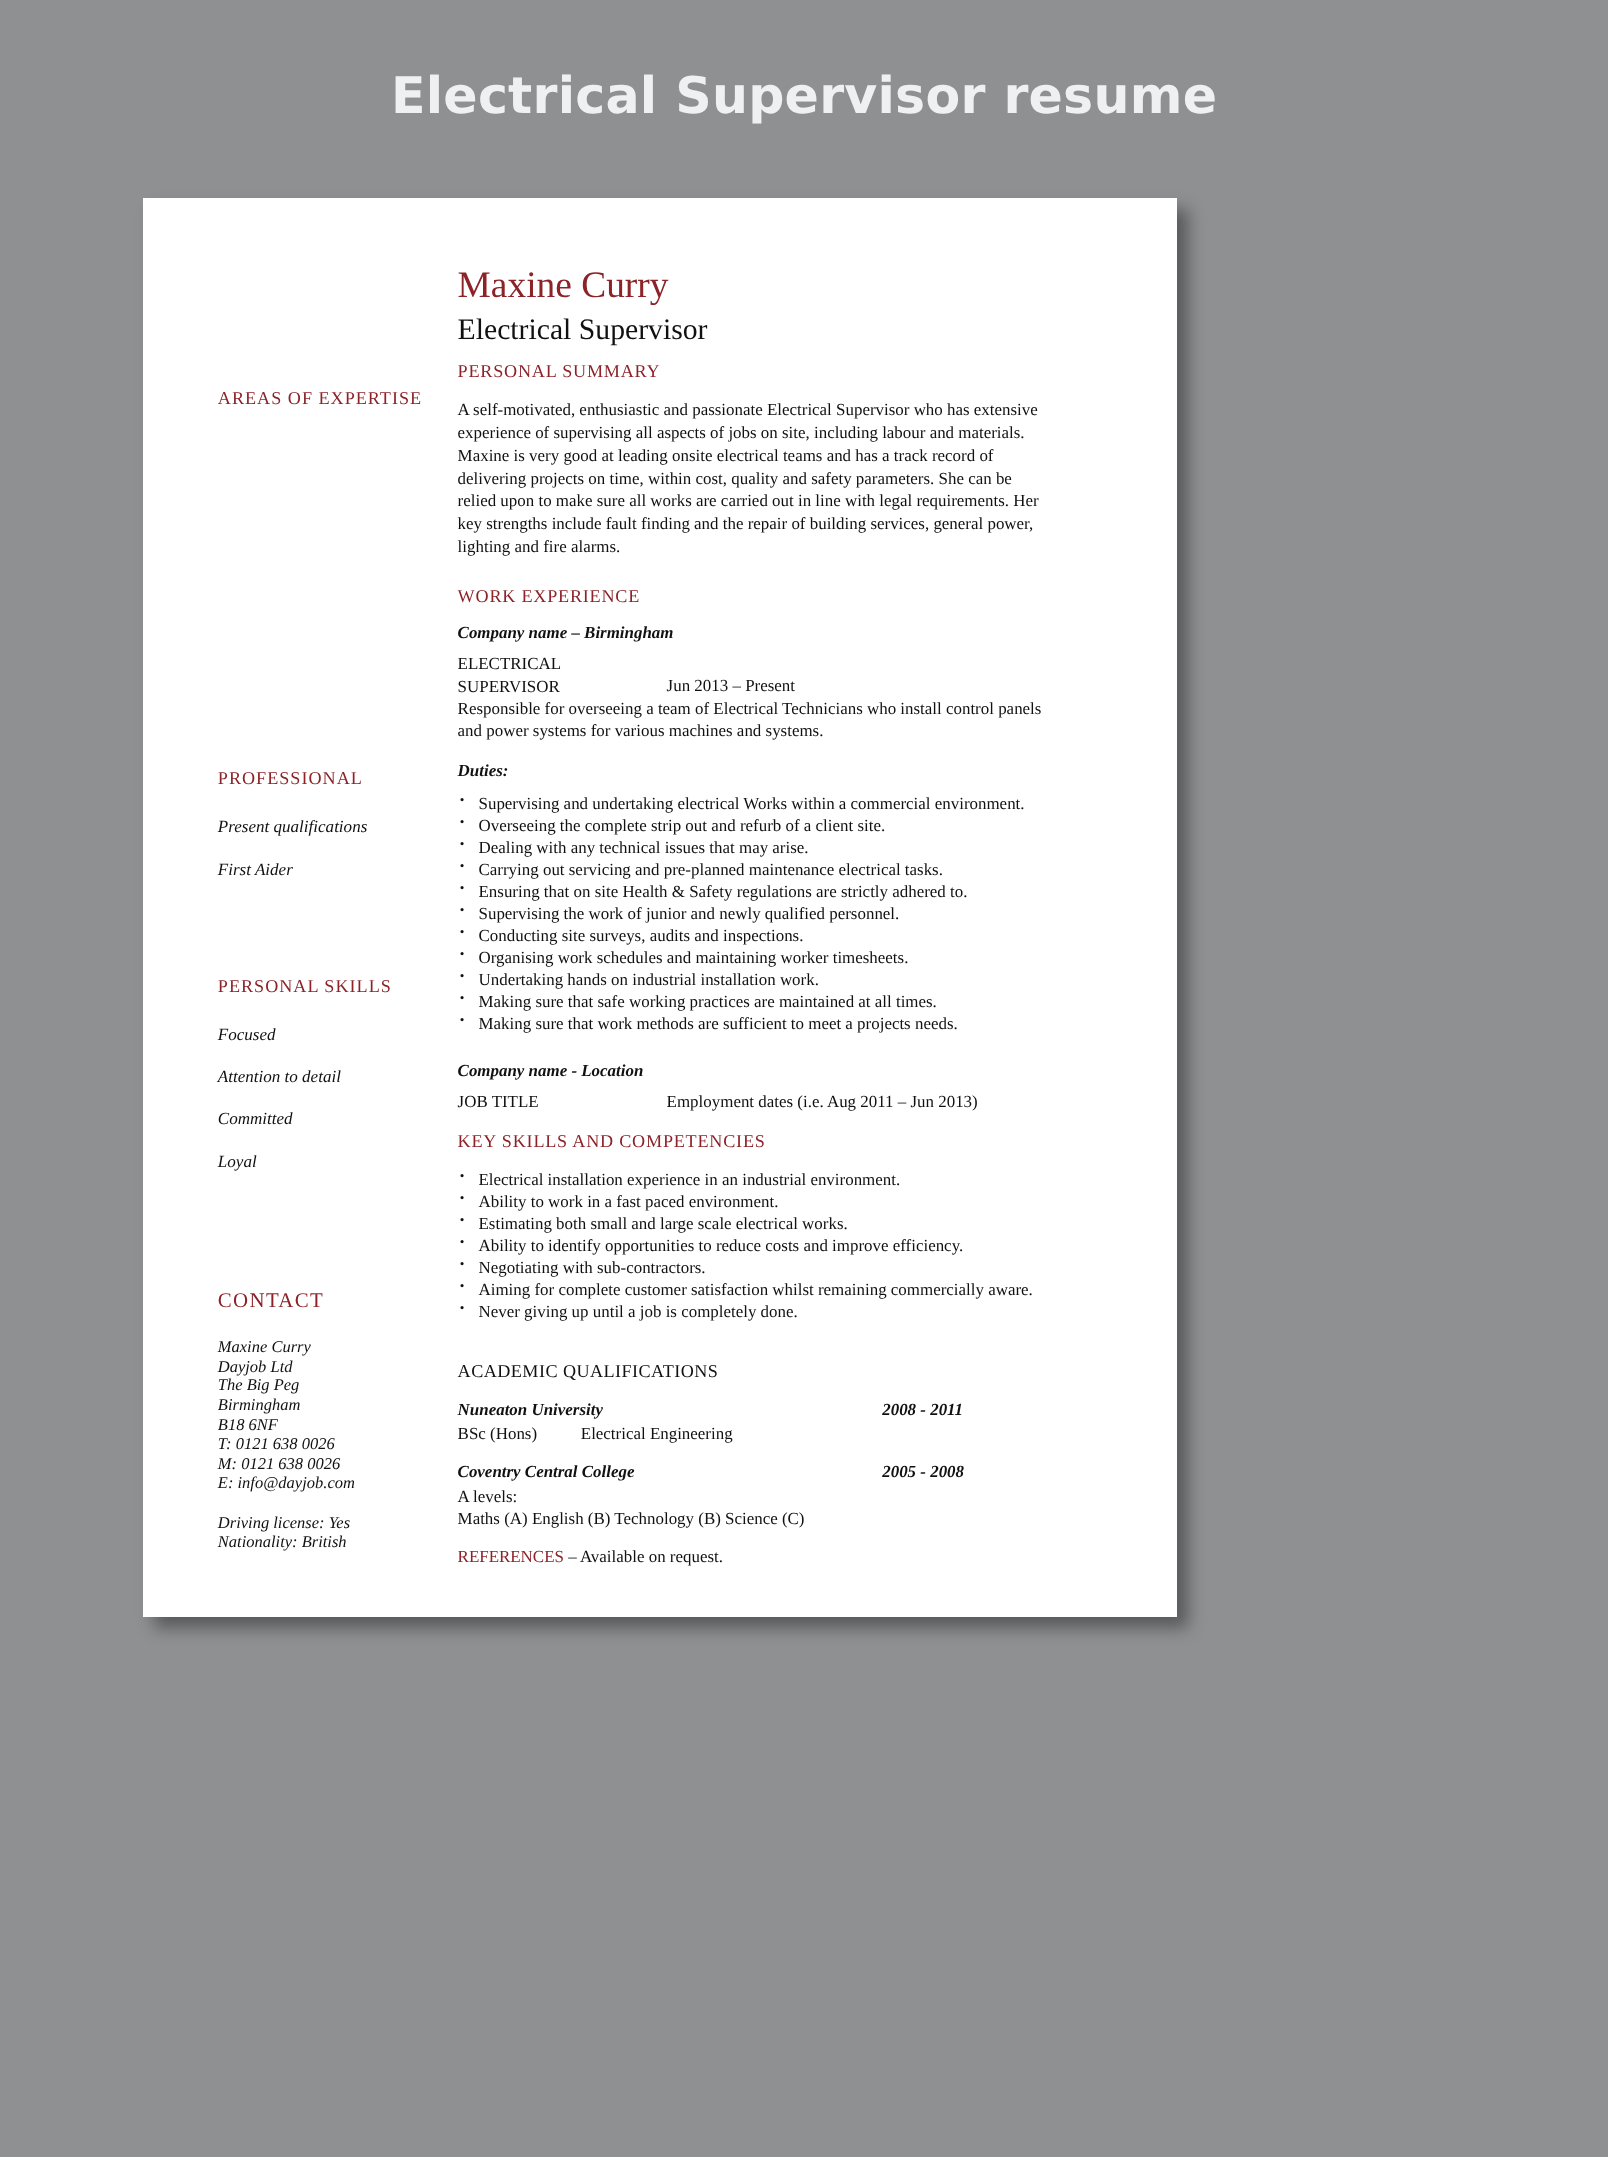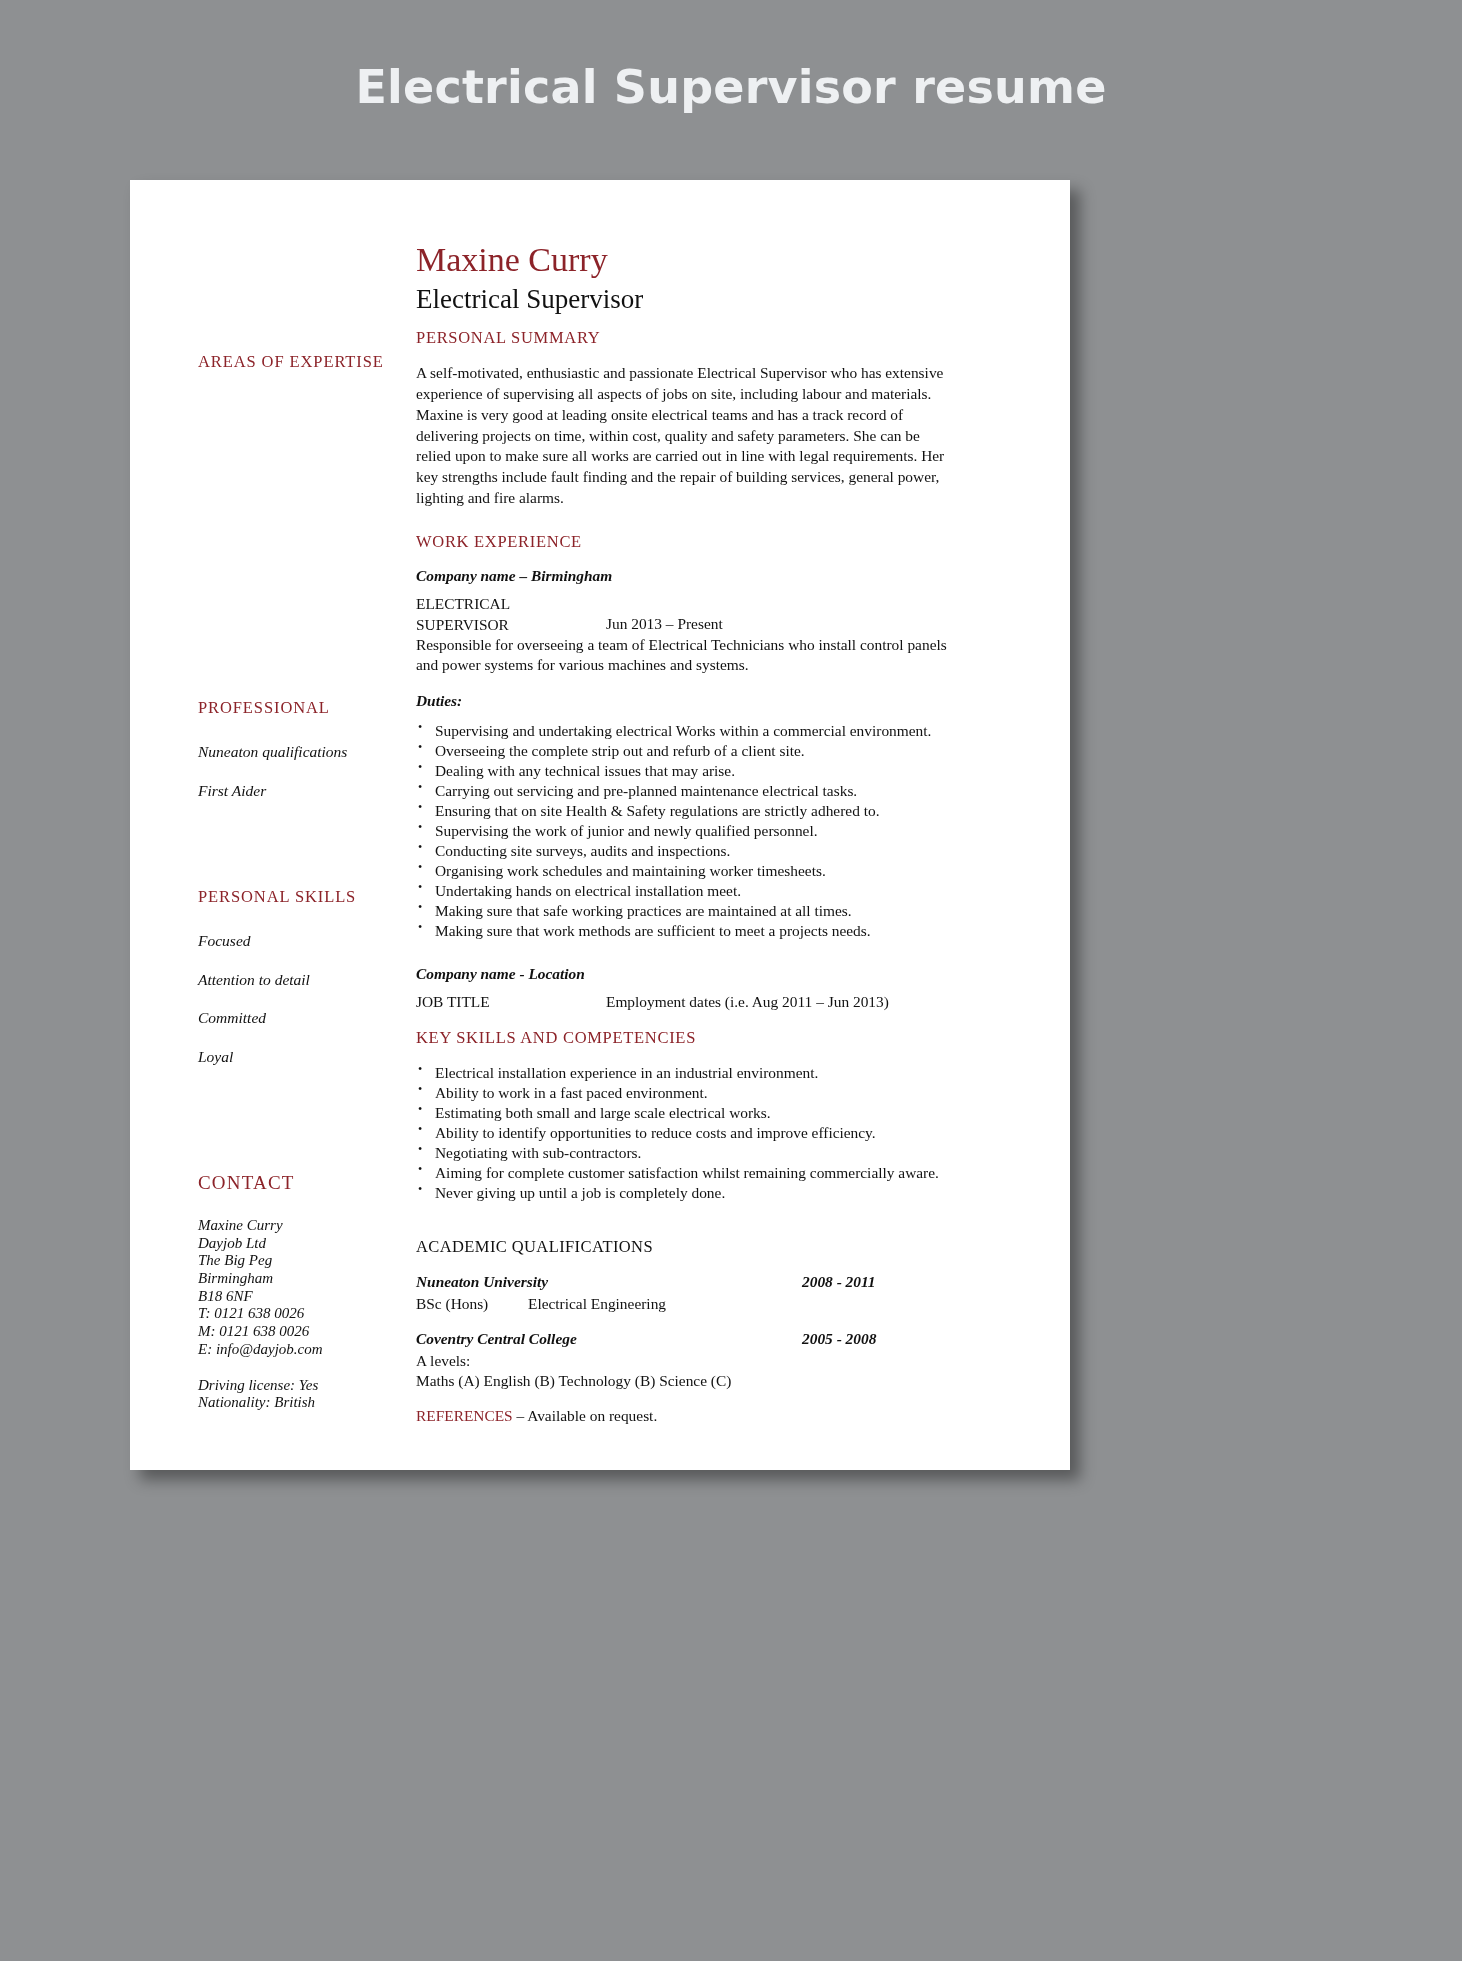--- a/index.html
+++ b/index.html
@@ -230,21 +230,21 @@
 
   <div class="col-left">
 
     <div class="side-block" id="blk-expertise">
       <div class="side-head">AREAS OF EXPERTISE</div>
     </div>
 
     <div class="side-block" id="blk-professional">
       <div class="side-head">PROFESSIONAL</div>
       <div class="items">
-        <div class="side-item">Nuneaton qualifications</div>
+        <div class="side-item">Present qualifications</div>
         <div class="side-item">First Aider</div>
       </div>
     </div>
 
     <div class="side-block" id="blk-skills">
       <div class="side-head">PERSONAL SKILLS</div>
       <div class="items">
         <div class="side-item">Focused</div>
         <div class="side-item">Attention to detail</div>
         <div class="side-item">Committed</div>
@@ -296,21 +296,21 @@
       <div class="duties-label">Duties:</div>
       <ul class="bullets">
         <li>Supervising and undertaking electrical Works within a commercial environment.</li>
         <li>Overseeing the complete strip out and refurb of a client site.</li>
         <li>Dealing with any technical issues that may arise.</li>
         <li>Carrying out servicing and pre-planned maintenance electrical tasks.</li>
         <li>Ensuring that on site Health &amp; Safety regulations are strictly adhered to.</li>
         <li>Supervising the work of junior and newly qualified personnel.</li>
         <li>Conducting site surveys, audits and inspections.</li>
         <li>Organising work schedules and maintaining worker timesheets.</li>
-        <li>Undertaking hands on electrical installation meet.</li>
+        <li>Undertaking hands on industrial installation work.</li>
         <li>Making sure that safe working practices are maintained at all times.</li>
         <li>Making sure that work methods are sufficient to meet a projects needs.</li>
       </ul>
 
       <div class="spacer-lg"></div>
 
       <div class="job-company">Company name - Location</div>
       <div class="job-line">
         <span class="job-title-cell">JOB TITLE</span><span>Employment dates (i.e. Aug 2011 – Jun 2013)</span>
       </div>

